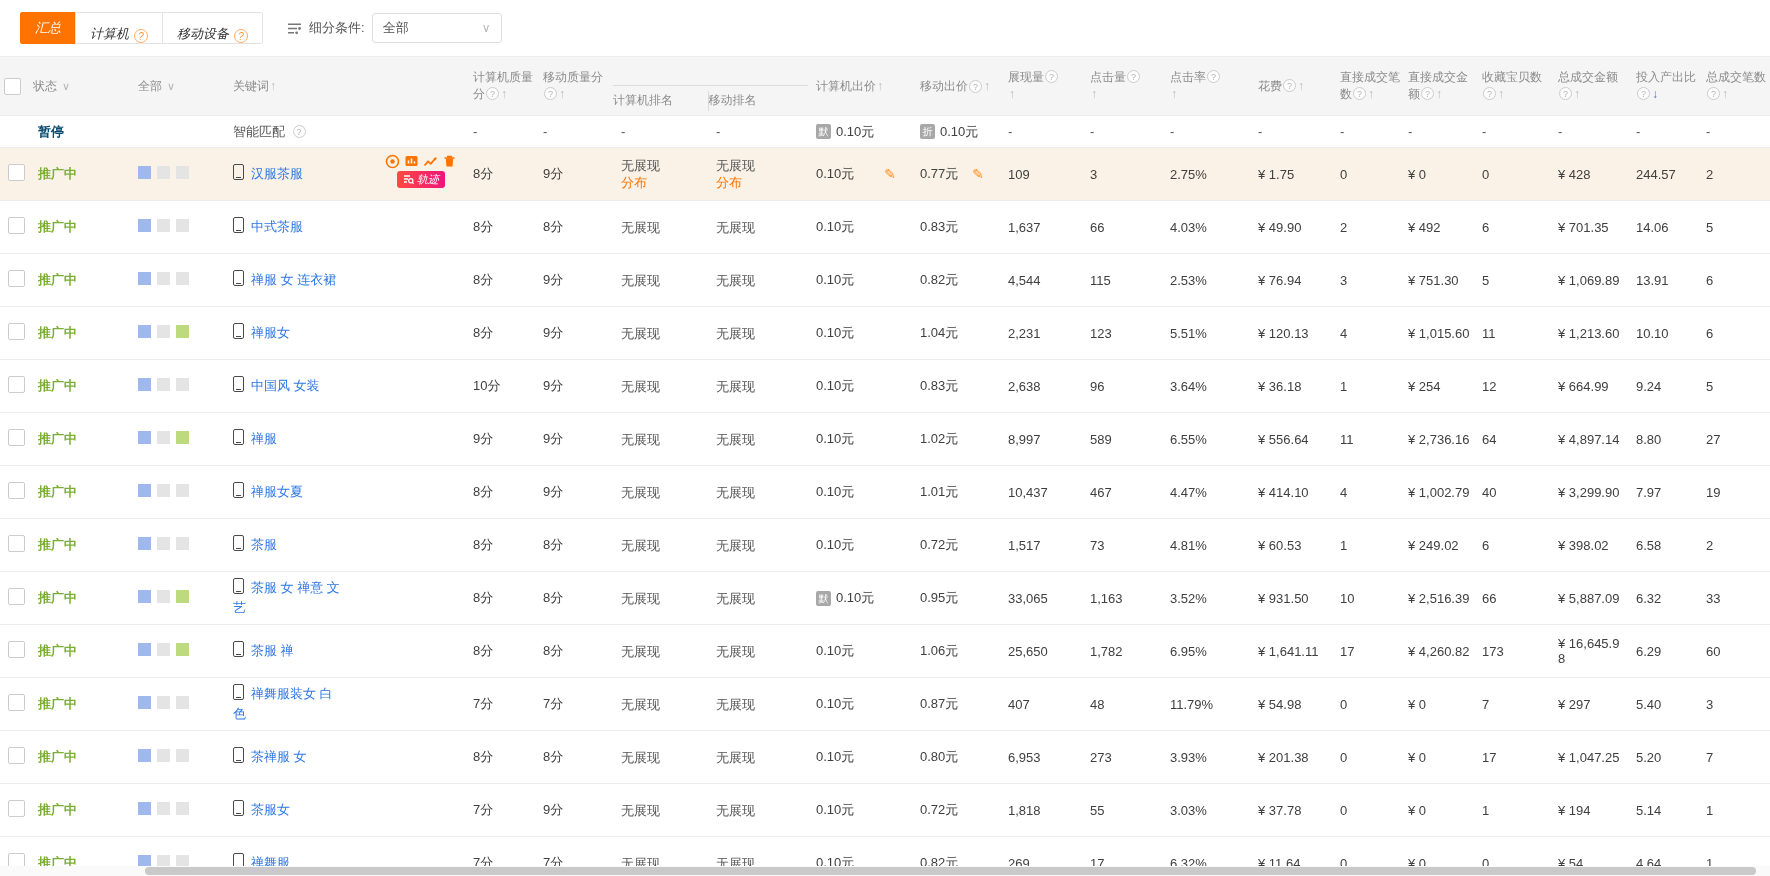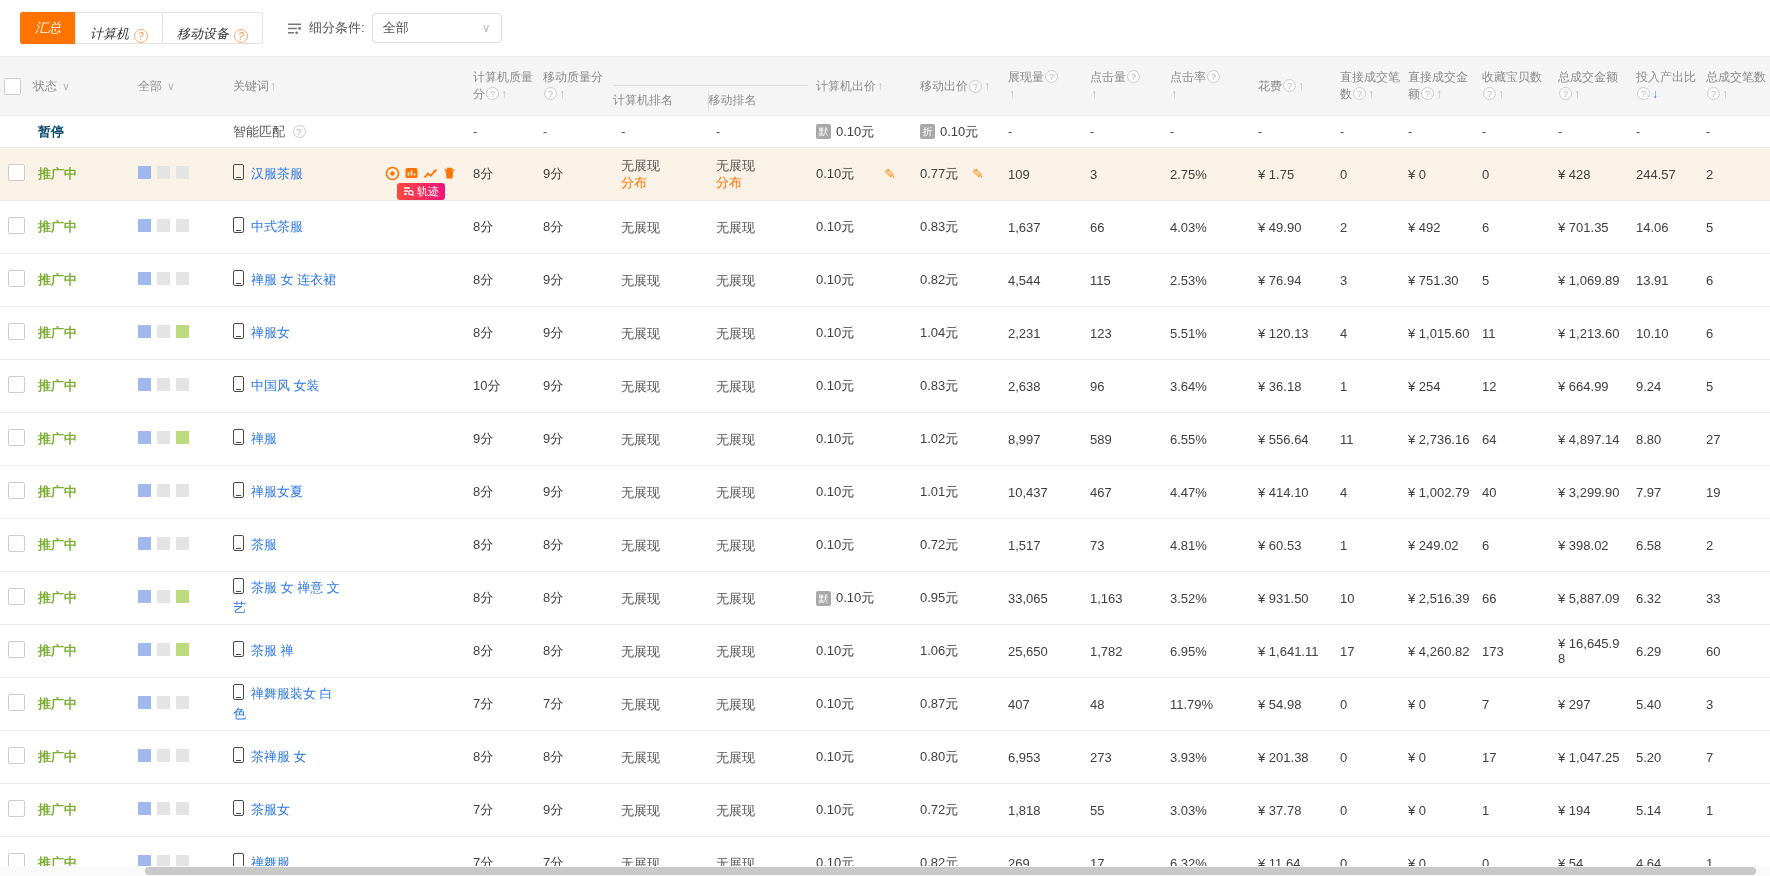--- a/index.html
+++ b/index.html
@@ -71,21 +71,21 @@
   .bar.blue{background:#9fb8ee;}
   .bar.gray{background:#e4e4e4;}
   .bar.green{background:#bddb7e;}
   .kw-cell{position:relative;height:100%;display:flex;align-items:center;}
   .kw-line{width:110px;line-height:20px;}
   .phone-icon{display:inline-block;width:9px;height:14px;border:1px solid #4a4a4a;border-radius:2px;
               margin-right:7px;vertical-align:-2px;position:relative;}
   .phone-icon::after{content:"";position:absolute;left:2px;right:2px;bottom:1px;height:1px;background:#4a4a4a;}
   .kw-link{color:#2d77e5;text-decoration:none;cursor:pointer;}
   .smart-name{color:#555;}
-  .row-tools{position:absolute;right:4px;top:18px;width:80px;text-align:center;}
+  .row-tools{position:absolute;right:4px;top:6px;width:80px;text-align:center;font-style:italic;}
   .tools-row{display:flex;gap:4px;justify-content:center;align-items:center;}
   .tool{display:inline-flex;cursor:pointer;}
   .tool svg{width:15px;height:15px;}
   .track-badge{margin-top:2px;display:inline-flex;align-items:center;gap:3px;cursor:pointer;
                background:linear-gradient(90deg,#ff4a3e,#f0147c);color:#fff;font-size:11px;
                height:17px;line-height:17px;padding:0 6px;border-radius:3px;}
   .rank-txt{color:#555;line-height:17px;}
   .dist-link{display:block;color:#ff7300;text-decoration:none;line-height:17px;cursor:pointer;}
   .bid-cell{display:flex;align-items:center;}
   .bid-badge{display:inline-block;width:15px;height:15px;line-height:15px;text-align:center;background:#a8a8a8;

